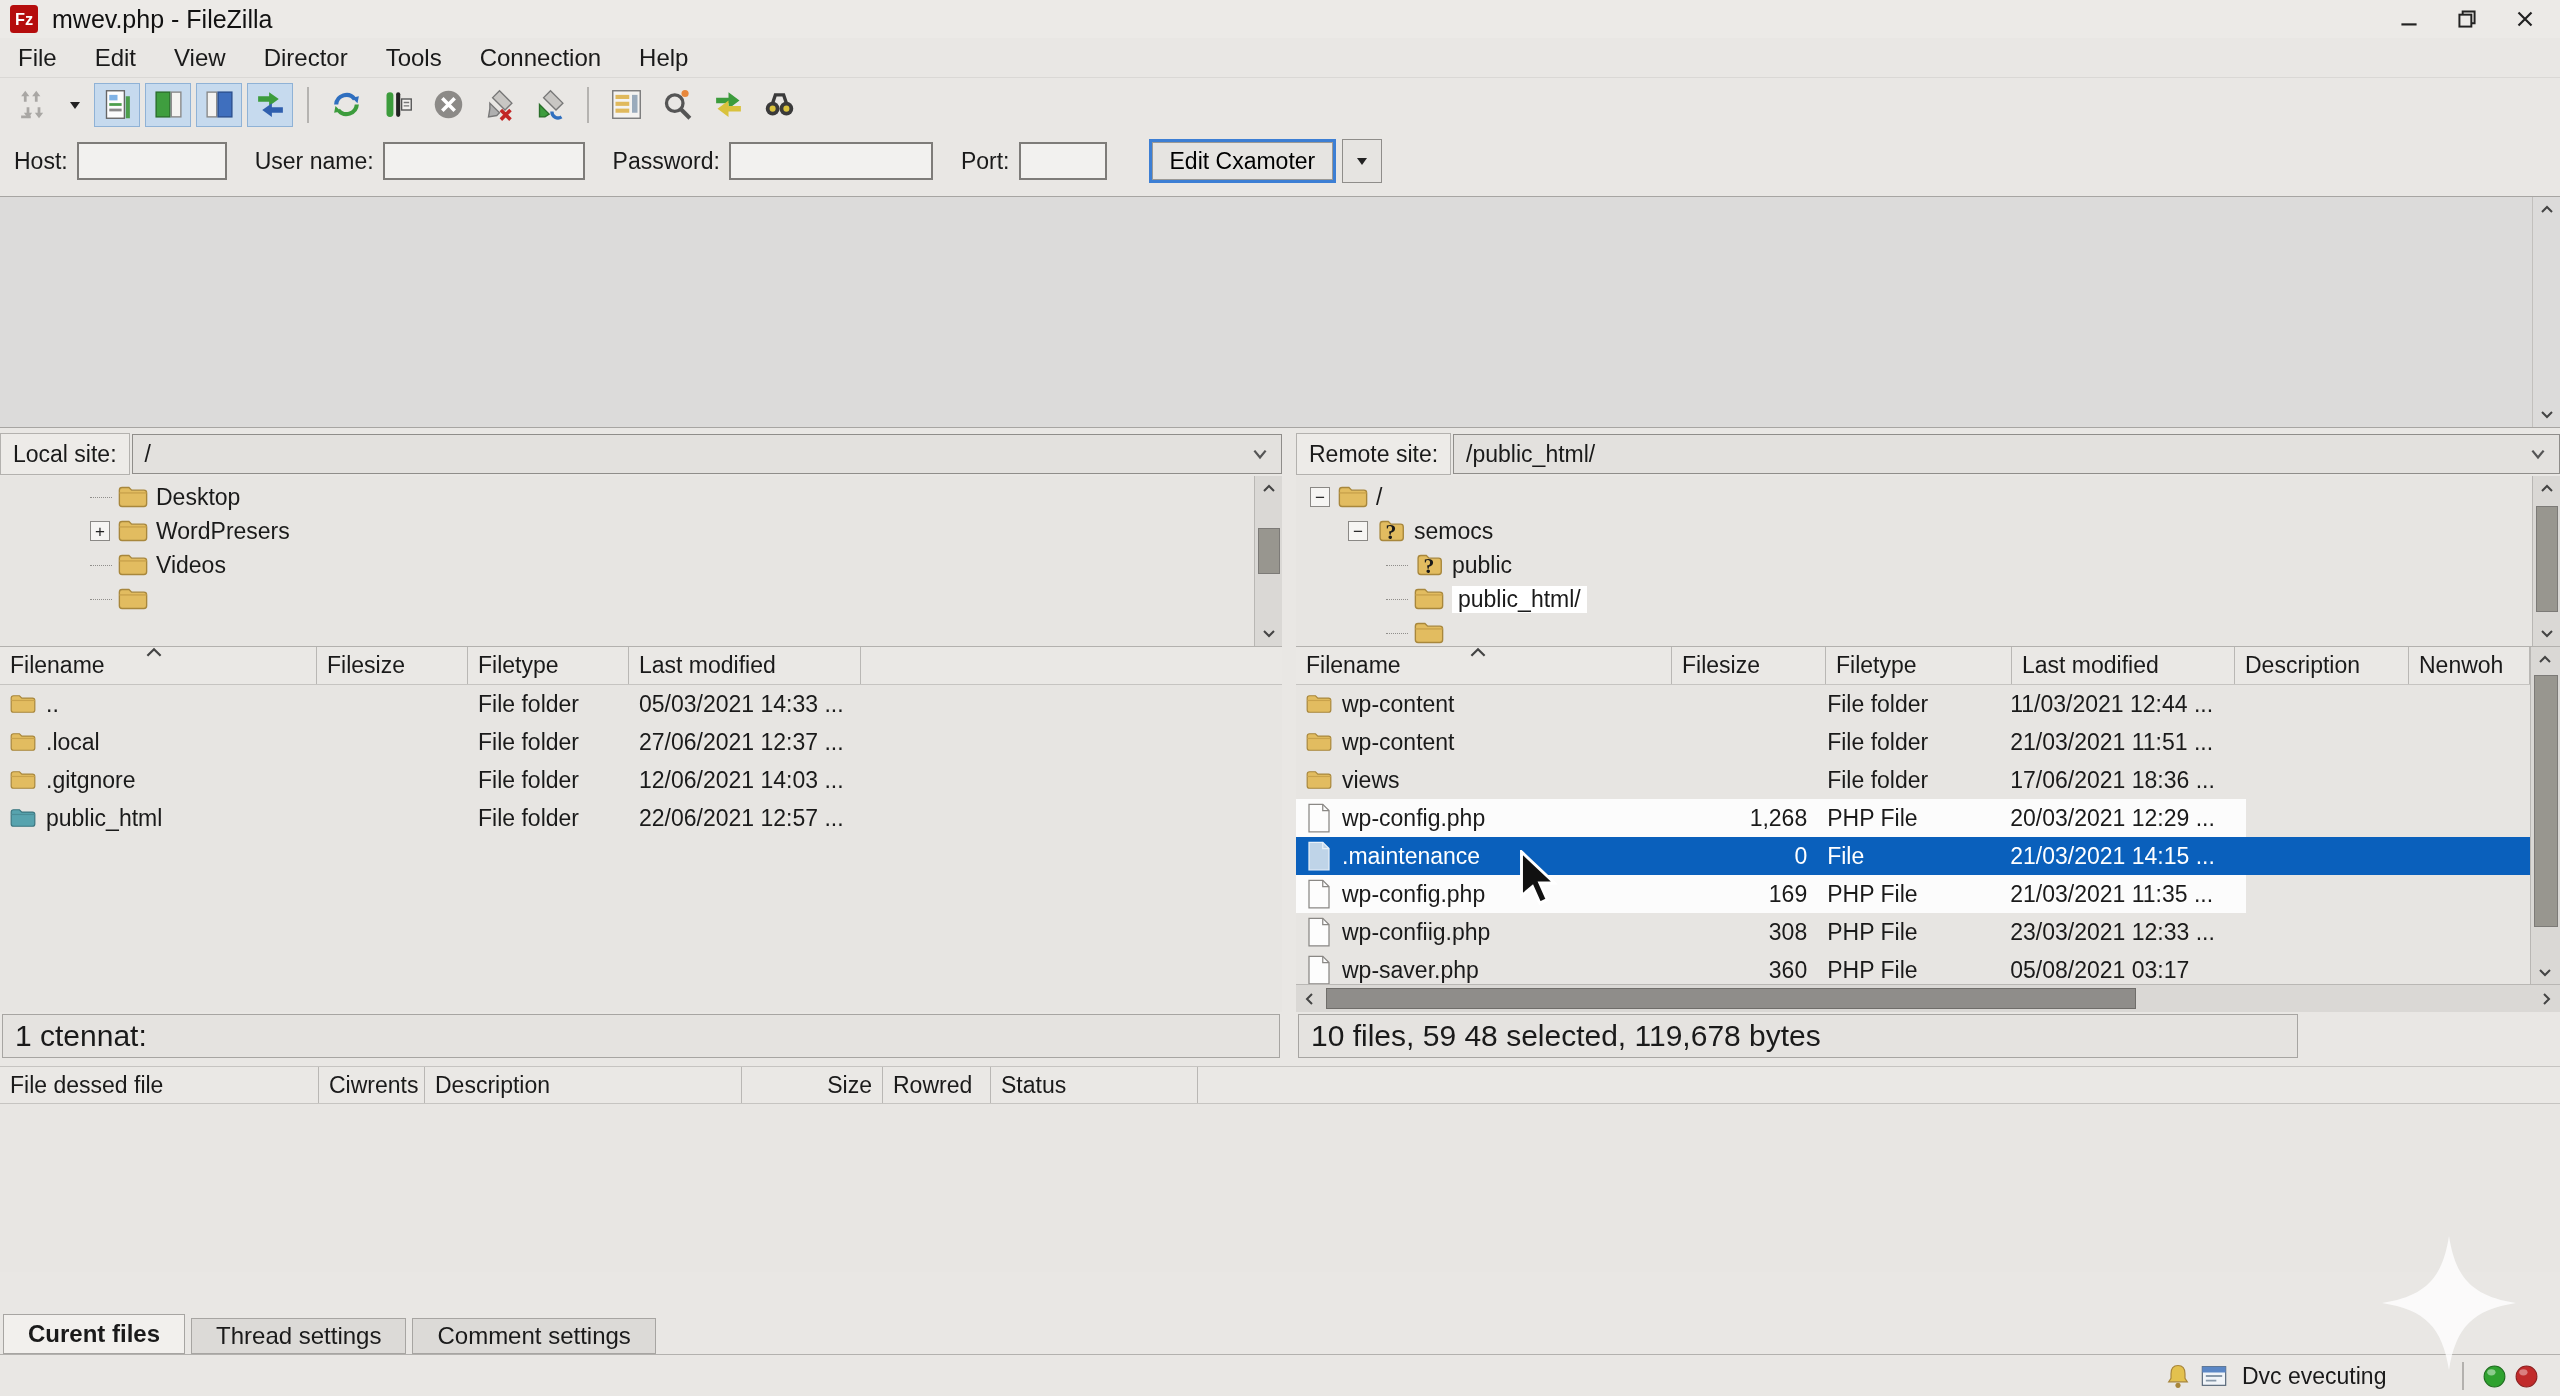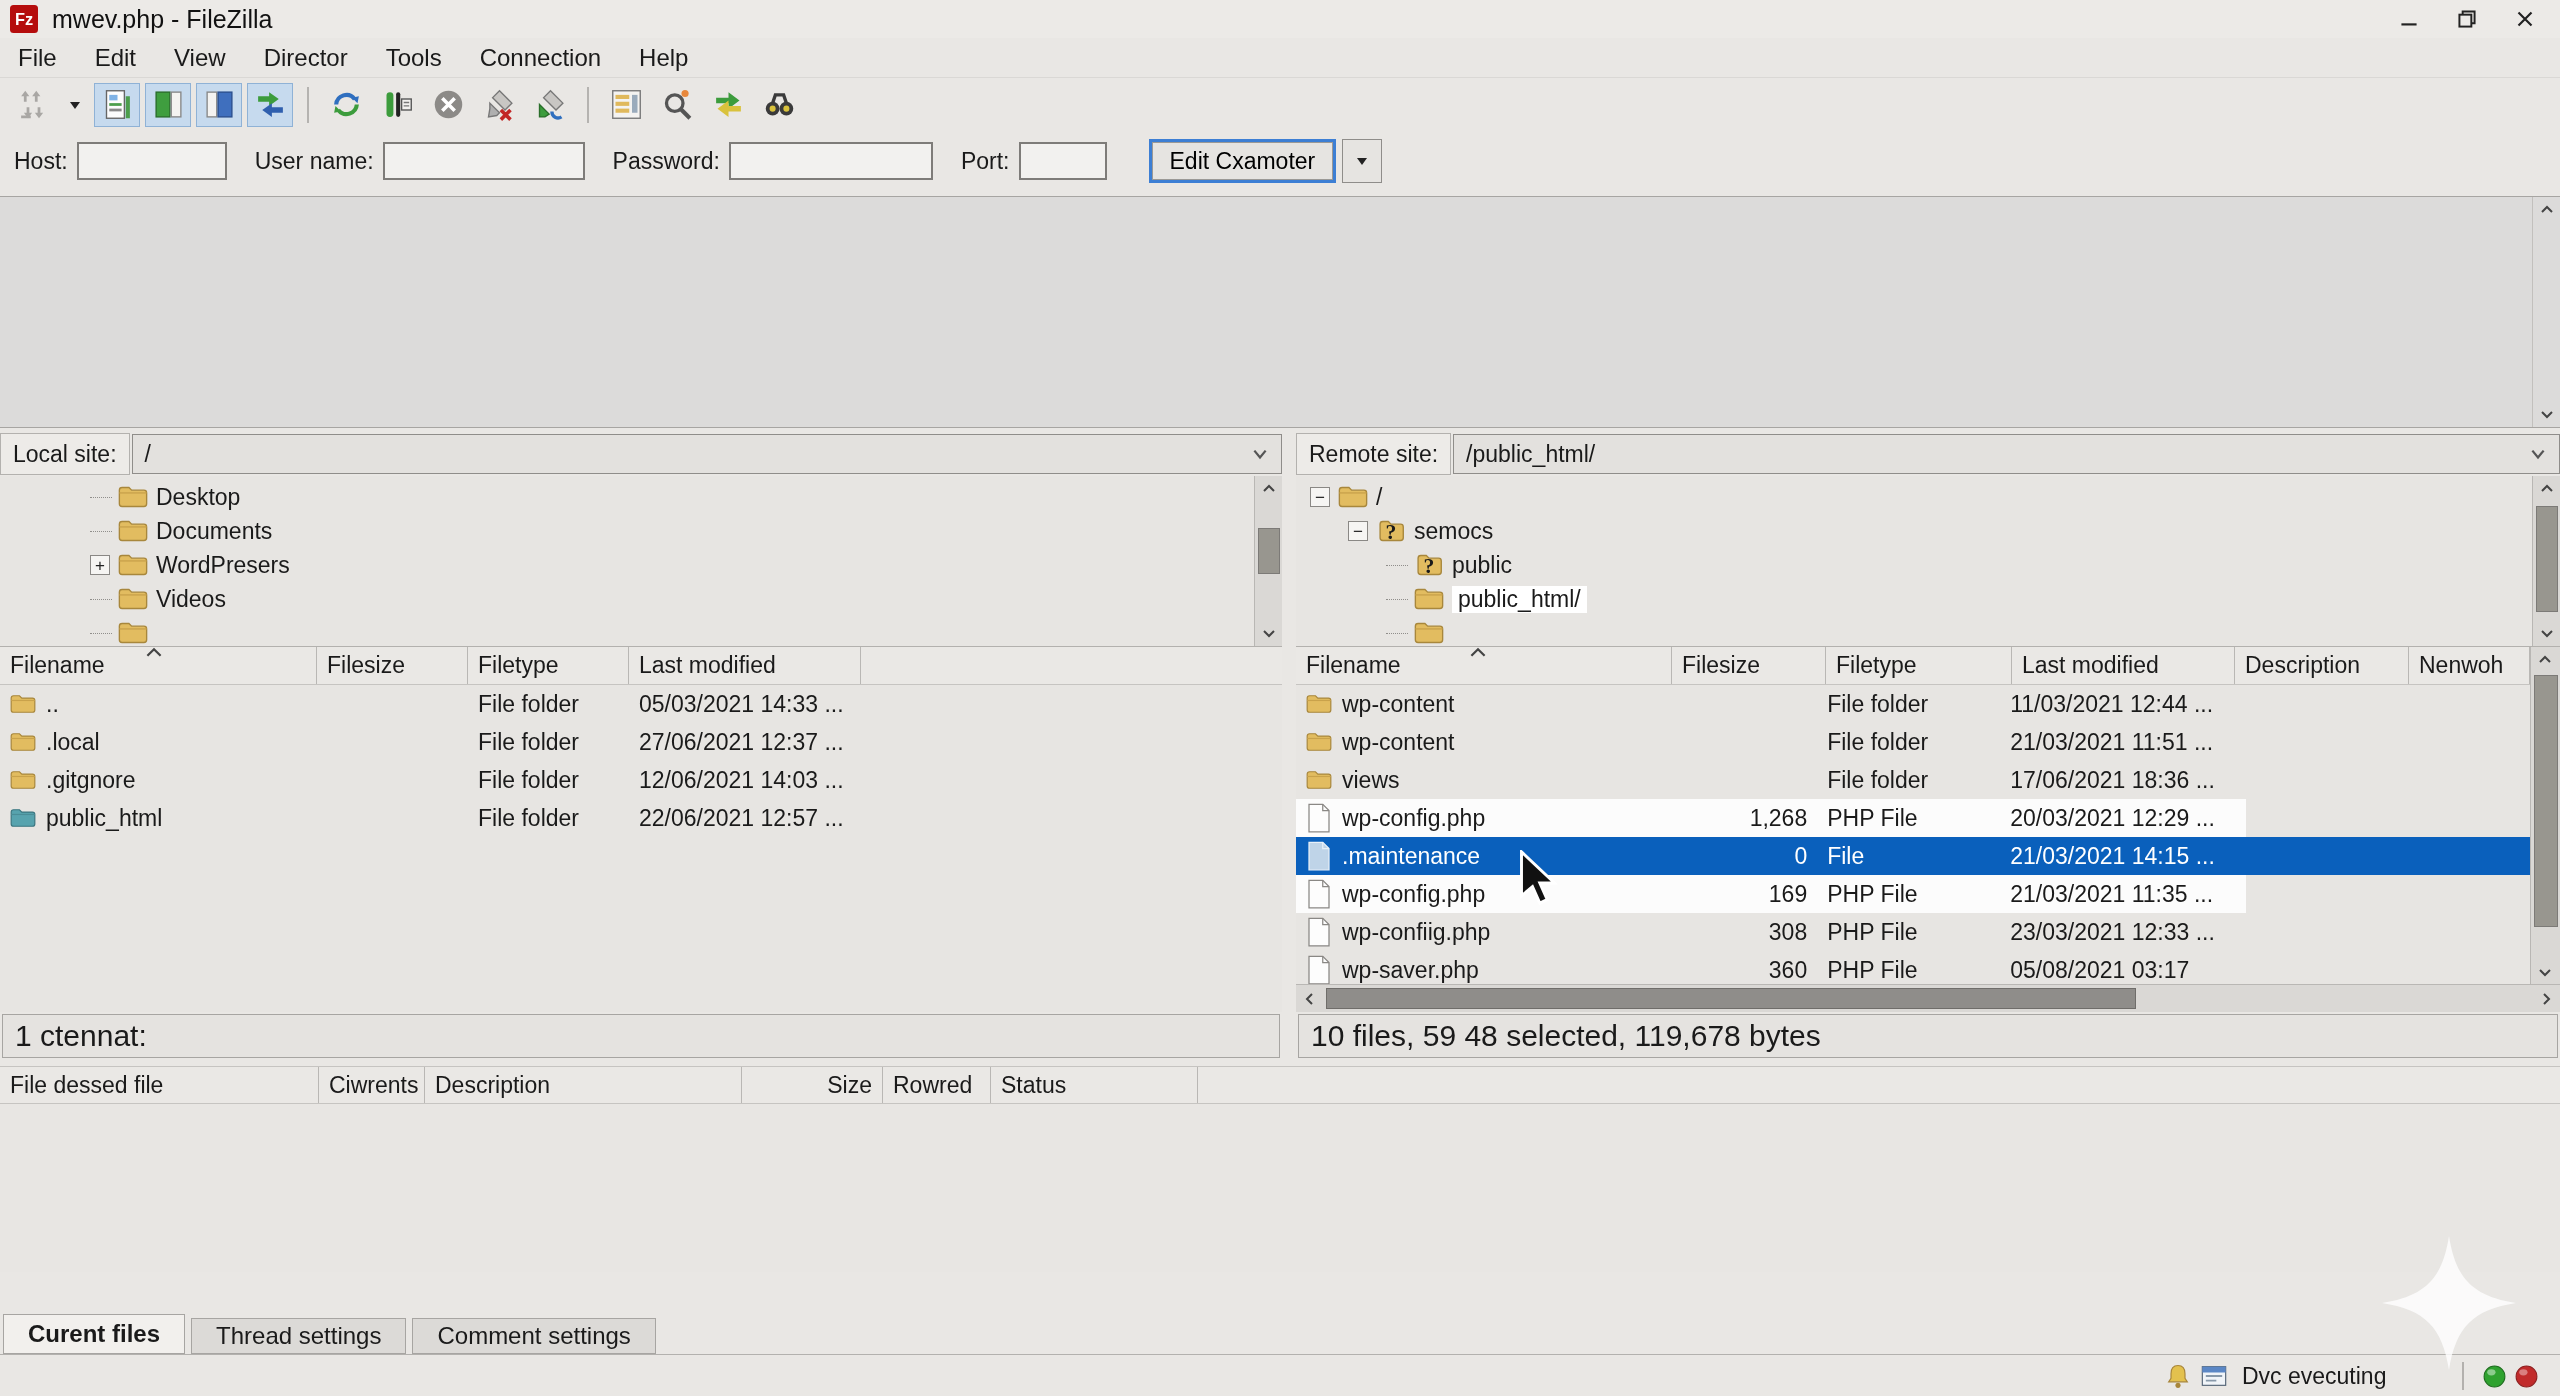--- a/index.html
+++ b/index.html
@@ -89,21 +89,21 @@
   .lrow.white { background:linear-gradient(90deg,#FCFCFC 0,#FCFCFC 77%,rgba(252,252,252,0) 77%); }
   .lrow.selected { background:#0A60BC; color:#FFF; }
   .vscroll { position:absolute; right:0; top:0; width:30px; height:338px; background:#DAD8D5; border-left:1px solid #B9B7B4; }
   .vscroll .thumb { top:28px; height:252px; width:24px; }
   .hscroll { position:absolute; left:0; bottom:0; width:1264px; height:28px; background:#DAD8D5; border-top:1px solid #B9B7B4; }
   .hthumb { position:absolute; top:3px; left:30px; width:810px; height:21px; background:#8F8D8A; border:1px solid #6F6D6A; }
 
   
   .statusbox { position:absolute; top:1014px; height:44px; border:1px solid #A7A5A2; background:#E5E3E0; font-size:30px; display:flex; align-items:center; padding-left:12px; }
   .statusbox.local  { left:2px; width:1278px; }
-  .statusbox.remote { left:1298px; width:1260px; }
+  .statusbox.remote { left:1298px; width:1000px; }
 
   
   .queue { position:absolute; left:0; top:1058px; width:2560px; height:254px; background:#E9E7E4; }
   .qhead { margin-top:8px; height:38px; display:flex; background:#EAE8E5; border-top:1px solid #C6C4C1; border-bottom:1px solid #C6C4C1; }
   .qcell { display:flex; align-items:center; padding:0 10px; font-size:23px; border-right:1px solid #B9B7B4; white-space:nowrap; }
   .qc-0{width:319px;text-align:right;} .qc-1{width:106px;} .qc-2{width:317px;} .qc-3{width:141px; justify-content:flex-end;} .qc-4{width:108px;} .qc-5{width:207px;} .qc-fill{flex:1; border-right:none;}
   .qbody { height:168px; background:#E8E6E3; }
 
   
   .tabs { position:absolute; left:0; top:1312px; height:42px; display:flex; align-items:flex-end; padding-left:3px; gap:6px; }
@@ -382,30 +382,20 @@
     </div>
   <div class="trow" style="padding-left: 90px;">
         <span class="stub"></span>
         <span class="ticon">
           <svg viewBox="0 0 22 18">
             <path d="M1 4q0-2 2-2h5l2 2h9q2 0 2 2v8q0 2-2 2H3q-2 0-2-2z" fill="#E2BC60" stroke="#A8873C"></path>
             <path d="M1 6h20" stroke="#C9A24B"></path>
           </svg>
         </span>
         <span class="tlabel">Desktop</span>
-      </div>
-      <div class="trow" style="padding-left: 90px;">
-        <span class="stub"></span>
-        <span class="ticon">
-          <svg viewBox="0 0 22 18">
-            <path d="M1 4q0-2 2-2h5l2 2h9q2 0 2 2v8q0 2-2 2H3q-2 0-2-2z" fill="#E2BC60" stroke="#A8873C"></path>
-            <path d="M1 6h20" stroke="#C9A24B"></path>
-          </svg>
-        </span>
-        <span class="tlabel">Documents</span>
       </div>
       <div class="trow" style="padding-left: 90px;">
         <span class="tbox">+</span>
         <span class="ticon">
           <svg viewBox="0 0 22 18">
             <path d="M1 4q0-2 2-2h5l2 2h9q2 0 2 2v8q0 2-2 2H3q-2 0-2-2z" fill="#E2BC60" stroke="#A8873C"></path>
             <path d="M1 6h20" stroke="#C9A24B"></path>
           </svg>
         </span>
         <span class="tlabel">WordPresers</span>

